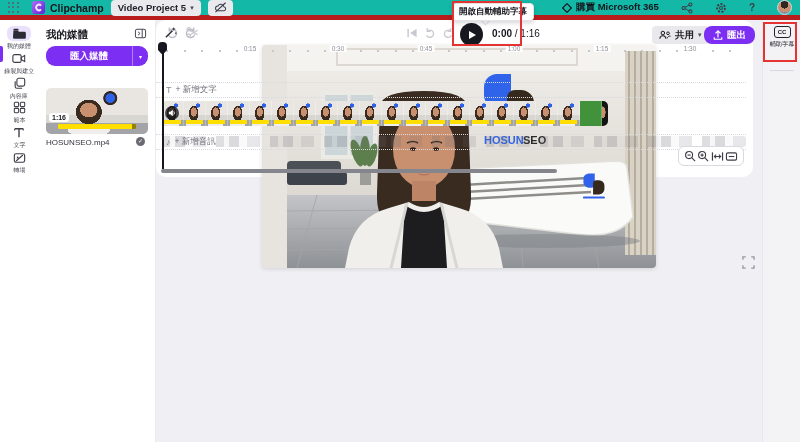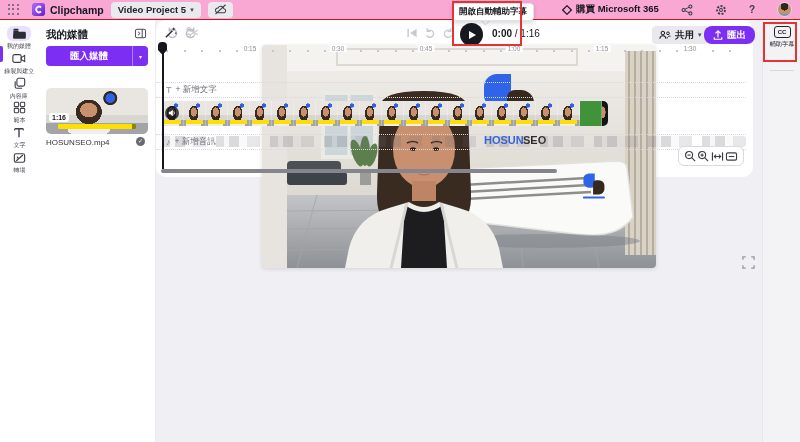--- a/index.html
+++ b/index.html
@@ -12,21 +12,21 @@
     --faint:#c7c7d1;
   }
   *{margin:0;padding:0;box-sizing:border-box;}
   body{font-family:"Liberation Sans","DejaVu Sans",sans-serif;background:#dfe0e4;}
   #stage{position:relative;width:800px;height:442px;background:#f0f0f4;overflow:hidden;
          color:var(--ink);-webkit-font-smoothing:antialiased;}
   .abs{position:absolute;}
   svg{display:block;}
 
   
-  #topbar{left:0;top:0;width:800px;height:20px;background:#f9a8d4;border-bottom:1px solid #b91c1c;
+  #topbar{left:0;top:0;width:800px;height:20px;background:#14b8a6;border-bottom:5px solid #b91c1c;
           display:flex;align-items:center;padding:5px 8px;gap:7px;}
   .waffle{width:11px;height:11px;display:grid;grid-template-columns:repeat(3,1fr);gap:2px;}
   .waffle i{width:2px;height:2px;background:#5c5c68;border-radius:50%;}
   .brand{display:flex;align-items:center;gap:5px;margin-left:6px;}
   .brand-name{font-size:10.5px;font-weight:bold;color:#15151e;}
   .pill{background:#e9e9ee;border-radius:4px;height:16px;display:flex;align-items:center;
         padding:0 7px;gap:4px;font-size:9.5px;font-weight:bold;color:#23232c;}
   .caret{font-size:7px;color:#4b4b56;}
   #topbar-right{margin-left:auto;display:flex;align-items:center;gap:22px;}
   .buy{display:flex;align-items:center;gap:4px;font-size:9.5px;font-weight:bold;color:#15151e;}
@@ -43,21 +43,21 @@
   .rail-item .lab{font-size:6.5px;color:#44444f;white-space:nowrap;transform:scale(.92);}
   .rail-item.active .icw{background:#e9e0fb;border-radius:6px;}
   .icw{width:24px;height:16px;display:flex;align-items:center;justify-content:center;}
   .active-bar{left:0;top:26px;width:3px;height:16px;background:var(--accent);border-radius:0 2px 2px 0;}
 
   
   #mediapanel{left:38px;top:20px;width:118px;height:422px;background:#fff;border-right:1px solid #ececf0;}
   .mp-title{position:absolute;left:8px;top:8px;font-size:10.5px;font-weight:bold;color:#17171f;}
   .mp-collapse{position:absolute;right:8px;top:8px;color:#4a4a55;}
   .import-btn{position:absolute;left:8px;top:26px;width:102px;height:20px;background:var(--accent);
-              border-radius:4px;display:flex;align-items:center;color:#fff;}
+              border-radius:9px;display:flex;align-items:center;color:#fff;}
   .import-main{flex:1;text-align:center;font-size:9.5px;font-weight:bold;}
   .import-split{width:16px;height:100%;border-left:1px solid rgba(255,255,255,.4);
                 display:flex;align-items:center;justify-content:center;font-size:6px;}
   .thumb{position:absolute;left:8px;top:68px;width:102px;height:46px;border-radius:5px;overflow:hidden;}
   .mini-scene{width:100%;height:100%;position:relative;background:
     radial-gradient(circle at 63% 22%, #2e62e8 0 6%, #33281f 7% 9%, transparent 10%),
     radial-gradient(ellipse 14% 26% at 42% 48%, #c8906f 0 60%, transparent 61%),
     radial-gradient(ellipse 21% 44% at 42% 52%, #392a20 0 60%, transparent 61%),
     radial-gradient(ellipse 34% 22% at 42% 92%, #efeeec 0 60%, transparent 61%),
     linear-gradient(#e9e6e1 58%, #d8d6d1 59% 76%, #a2a4a7 77%);}

